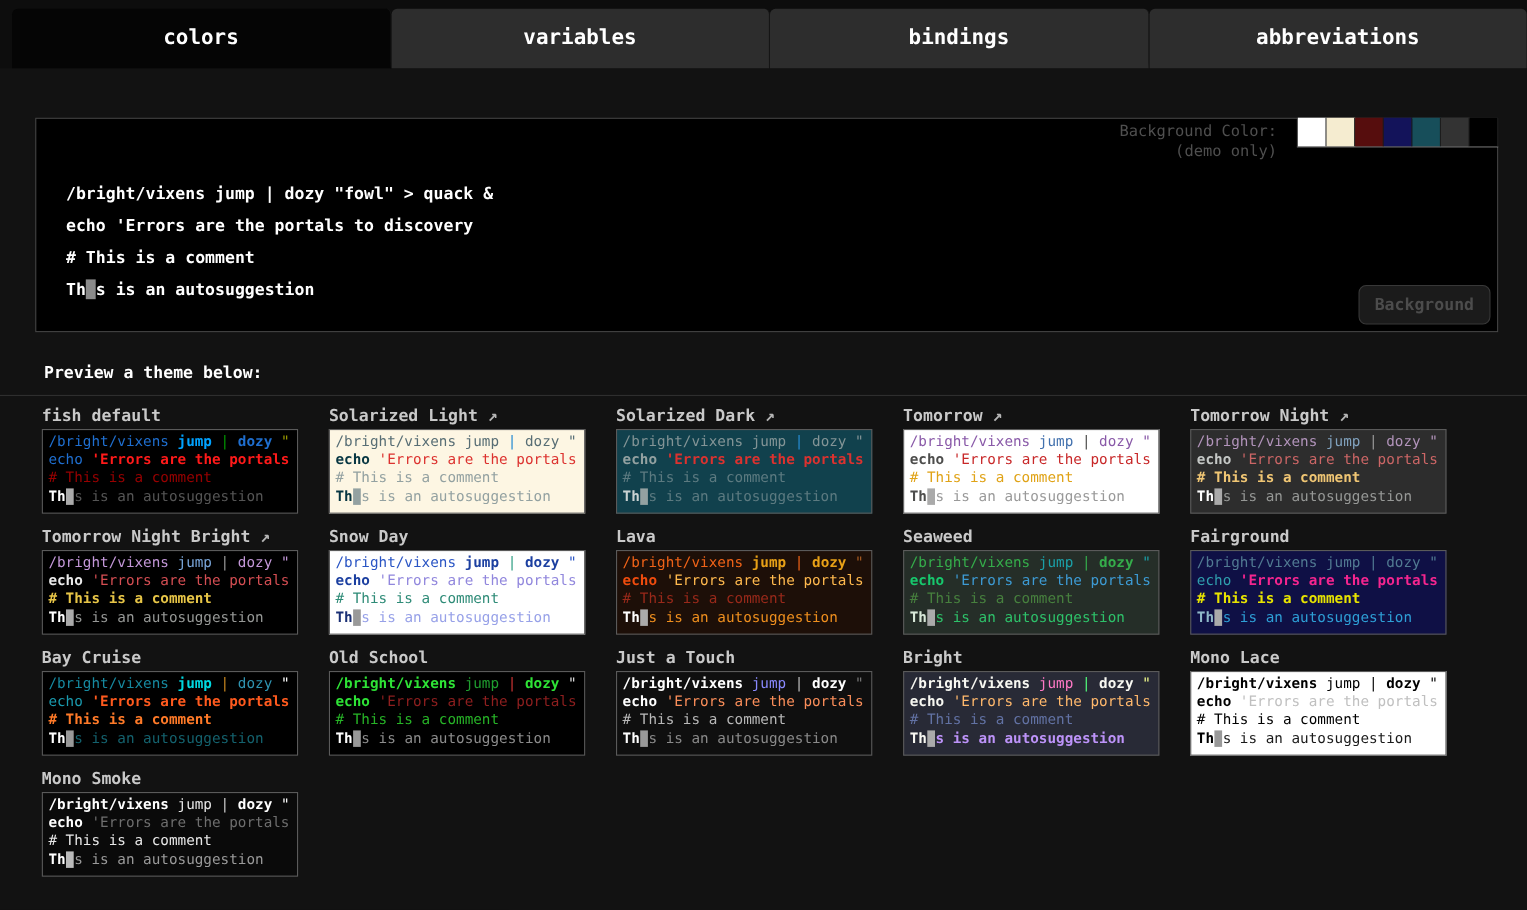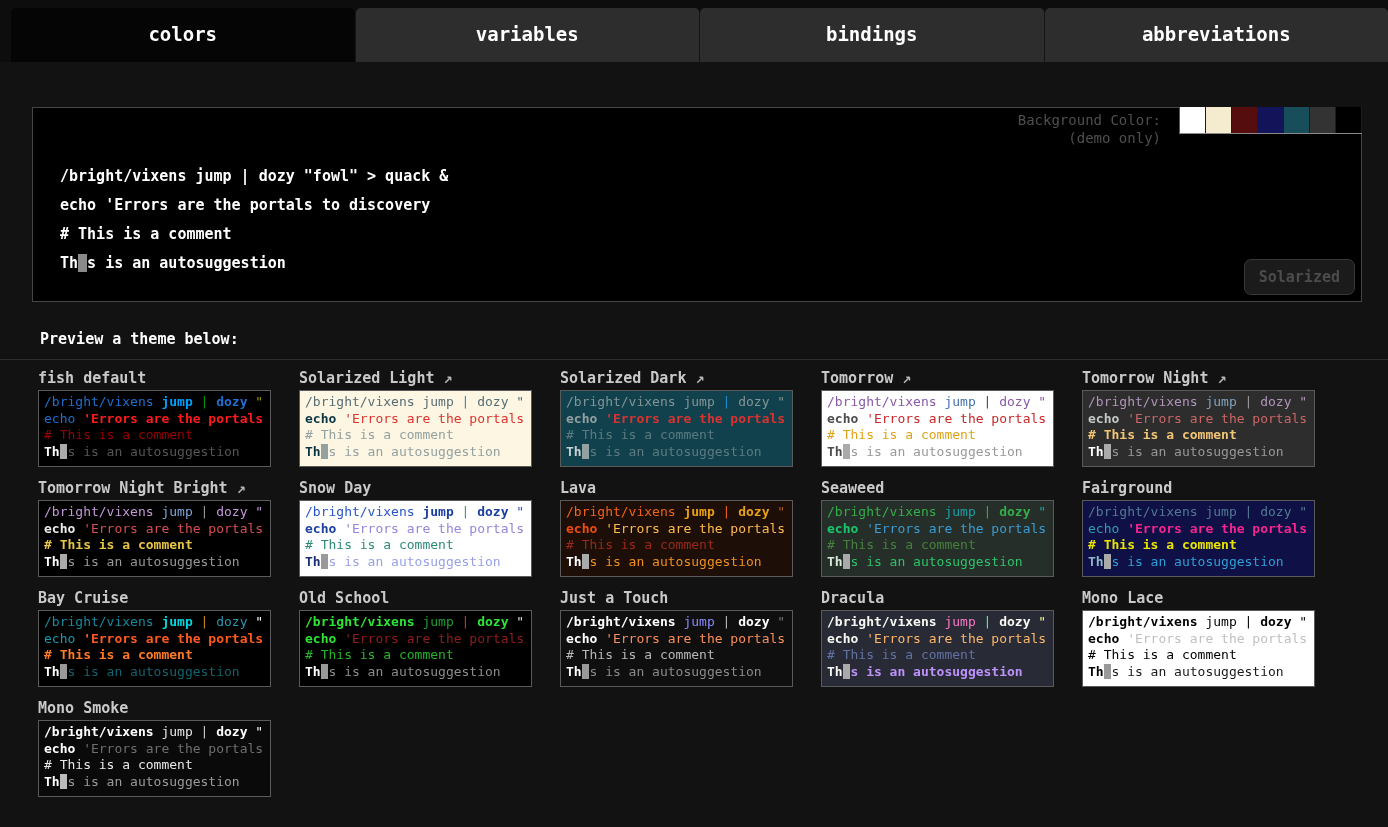--- a/index.html
+++ b/index.html
@@ -61,21 +61,21 @@
   <div class="swatch-strip" id="swatches">
       <div class="swatch" style="background: rgb(255, 255, 255);"></div>
       <div class="swatch" style="background: rgb(245, 236, 208);"></div>
       <div class="swatch" style="background: rgb(86, 13, 13);"></div>
       <div class="swatch" style="background: rgb(19, 19, 90);"></div>
       <div class="swatch" style="background: rgb(23, 78, 90);"></div>
       <div class="swatch" style="background: rgb(51, 51, 51);"></div>
       <div class="swatch" style="background: rgb(0, 0, 0);"></div>
     </div>
   <div class="term-text" id="mainlines"><div style="color: rgb(255, 255, 255);">/bright/vixens jump | dozy "fowl" &gt; quack &amp;</div><div style="color: rgb(255, 255, 255);">echo 'Errors are the portals to discovery</div><div style="color: rgb(255, 255, 255);"># This is a comment</div><div><span style="color: rgb(255, 255, 255); font-weight: bold;">Th</span><span class="cur" style="background: rgb(138, 138, 138);">i</span><span style="color: rgb(255, 255, 255); font-weight: bold;">s is an autosuggestion</span></div></div>
-  <button class="customize">Solarized</button>
+  <button class="customize">Background</button>
 </div>
 
 <div class="preview-heading">Preview a theme below:</div>
 <div class="divider"></div>
 
 <div class="theme-grid" id="themegrid">
     <div class="theme-card">
       <div class="theme-title"><span>fish default</span></div>
       <div class="theme-box" style="background: rgb(0, 0, 0);"><div><span style="color: rgb(31, 111, 208);">/bright/vixens </span><span style="color: rgb(0, 162, 255); font-weight: bold;">jump </span><span style="color: rgb(0, 153, 0);">| </span><span style="color: rgb(31, 111, 208); font-weight: bold;">dozy </span><span style="color: rgb(153, 153, 0);">"</span></div><div><span style="color: rgb(31, 111, 208);">echo </span><span style="color: rgb(255, 26, 26); font-weight: bold;">'Errors are the portals</span></div><div><span style="color: rgb(153, 0, 0);"># This is a comment</span></div><div><span style="color: rgb(255, 255, 255); font-weight: bold;">Th</span><span class="cur" style="background: rgb(170, 170, 170);">i</span><span style="color: rgb(85, 85, 85);">s is an autosuggestion</span></div></div>
     </div>
@@ -121,21 +121,21 @@
     </div>
     <div class="theme-card">
       <div class="theme-title"><span>Old School</span></div>
       <div class="theme-box" style="background: rgb(0, 0, 0);"><div><span style="color: rgb(46, 227, 54); font-weight: bold;">/bright/vixens </span><span style="color: rgb(31, 158, 47);">jump </span><span style="color: rgb(204, 51, 51);">| </span><span style="color: rgb(46, 227, 54); font-weight: bold;">dozy </span><span style="color: rgb(221, 221, 221);">"</span></div><div><span style="color: rgb(46, 227, 54); font-weight: bold;">echo </span><span style="color: rgb(143, 31, 31);">'Errors are the portals</span></div><div><span style="color: rgb(39, 180, 39);"># This is a comment</span></div><div><span style="color: rgb(255, 255, 255); font-weight: bold;">Th</span><span class="cur" style="background: rgb(153, 153, 153);">i</span><span style="color: rgb(140, 140, 140);">s is an autosuggestion</span></div></div>
     </div>
     <div class="theme-card">
       <div class="theme-title"><span>Just a Touch</span></div>
       <div class="theme-box" style="background: rgb(15, 15, 15);"><div><span style="color: rgb(255, 255, 255); font-weight: bold;">/bright/vixens </span><span style="color: rgb(138, 138, 255);">jump </span><span style="color: rgb(187, 187, 187);">| </span><span style="color: rgb(255, 255, 255); font-weight: bold;">dozy </span><span style="color: rgb(119, 119, 119);">"</span></div><div><span style="color: rgb(255, 255, 255); font-weight: bold;">echo </span><span style="color: rgb(250, 142, 90);">'Errors are the portals</span></div><div><span style="color: rgb(184, 184, 184);"># This is a comment</span></div><div><span style="color: rgb(255, 255, 255); font-weight: bold;">Th</span><span class="cur" style="background: rgb(153, 153, 153);">i</span><span style="color: rgb(138, 138, 138);">s is an autosuggestion</span></div></div>
     </div>
     <div class="theme-card">
-      <div class="theme-title"><span>Dracula</span></div>
+      <div class="theme-title"><span>Bright</span></div>
       <div class="theme-box" style="background: rgb(40, 42, 54);"><div><span style="color: rgb(248, 248, 242); font-weight: bold;">/bright/vixens </span><span style="color: rgb(255, 121, 198);">jump </span><span style="color: rgb(80, 250, 123);">| </span><span style="color: rgb(248, 248, 242); font-weight: bold;">dozy </span><span style="color: rgb(241, 250, 140);">"</span></div><div><span style="color: rgb(248, 248, 242); font-weight: bold;">echo </span><span style="color: rgb(255, 184, 108);">'Errors are the portals</span></div><div><span style="color: rgb(98, 114, 164);"># This is a comment</span></div><div><span style="color: rgb(248, 248, 242); font-weight: bold;">Th</span><span class="cur" style="background: rgb(170, 170, 170);">i</span><span style="color: rgb(189, 147, 249); font-weight: bold;">s is an autosuggestion</span></div></div>
     </div>
     <div class="theme-card">
       <div class="theme-title"><span>Mono Lace</span></div>
       <div class="theme-box" style="background: rgb(255, 255, 255);"><div><span style="color: rgb(0, 0, 0); font-weight: bold;">/bright/vixens </span><span style="color: rgb(0, 0, 0);">jump </span><span style="color: rgb(0, 0, 0);">| </span><span style="color: rgb(0, 0, 0); font-weight: bold;">dozy </span><span style="color: rgb(0, 0, 0);">"</span></div><div><span style="color: rgb(0, 0, 0); font-weight: bold;">echo </span><span style="color: rgb(192, 192, 192);">'Errors are the portals</span></div><div><span style="color: rgb(0, 0, 0);"># This is a comment</span></div><div><span style="color: rgb(0, 0, 0); font-weight: bold;">Th</span><span class="cur" style="background: rgb(153, 153, 153);">i</span><span style="color: rgb(26, 26, 26);">s is an autosuggestion</span></div></div>
     </div>
     <div class="theme-card">
       <div class="theme-title"><span>Mono Smoke</span></div>
       <div class="theme-box" style="background: rgb(10, 10, 10);"><div><span style="color: rgb(255, 255, 255); font-weight: bold;">/bright/vixens </span><span style="color: rgb(232, 232, 232);">jump </span><span style="color: rgb(204, 204, 204);">| </span><span style="color: rgb(255, 255, 255); font-weight: bold;">dozy </span><span style="color: rgb(255, 255, 255);">"</span></div><div><span style="color: rgb(255, 255, 255); font-weight: bold;">echo </span><span style="color: rgb(110, 110, 110);">'Errors are the portals</span></div><div><span style="color: rgb(232, 232, 232);"># This is a comment</span></div><div><span style="color: rgb(255, 255, 255); font-weight: bold;">Th</span><span class="cur" style="background: rgb(187, 187, 187);">i</span><span style="color: rgb(154, 154, 154);">s is an autosuggestion</span></div></div>
     </div>

